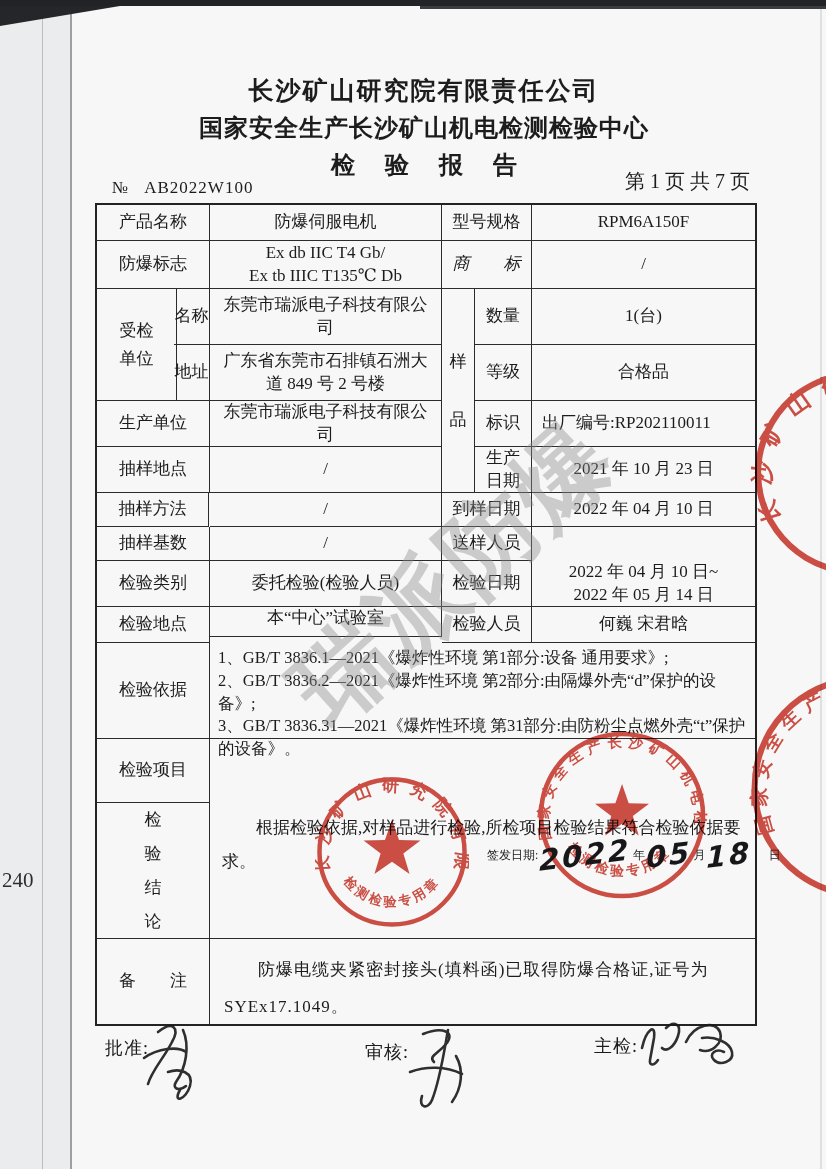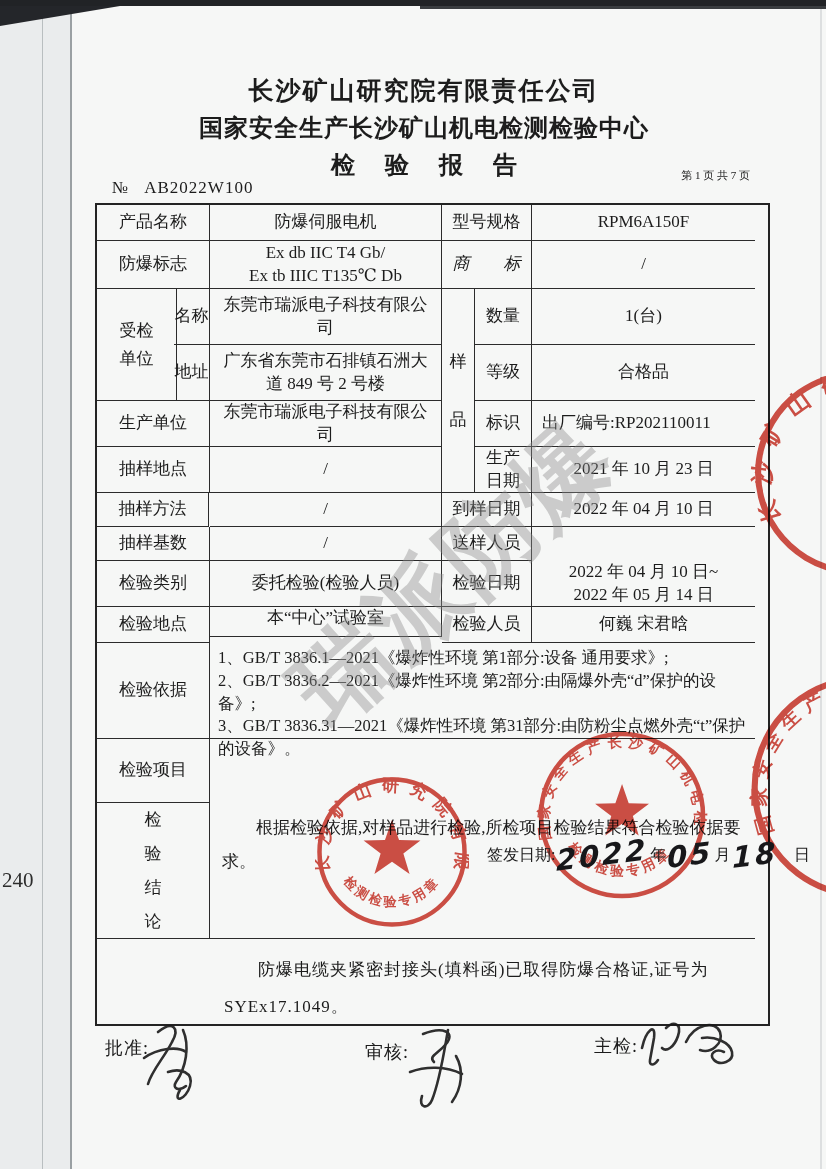--- a/index.html
+++ b/index.html
@@ -12,40 +12,40 @@
   .left-strip{position:absolute;left:0;top:0;width:70px;height:1169px;background:#eaeced;border-right:2px solid #9aa0a3;z-index:1;}
   .left-line{position:absolute;left:42px;top:0;width:1px;height:1169px;background:#b9bec0;z-index:2;}
   .right-line{position:absolute;left:820px;top:0;width:2px;height:1169px;background:#dddfe0;z-index:2;}
   .side-number{position:absolute;left:2px;top:868px;font-size:21px;color:#2d2d2d;z-index:3;}
   
   .org1{position:absolute;left:95px;top:74px;width:658px;text-align:center;font-size:25px;font-weight:700;letter-spacing:2px;}
   .org2{position:absolute;left:95px;top:112px;width:658px;text-align:center;font-size:24px;font-weight:700;letter-spacing:1px;}
   .rtitle{position:absolute;left:95px;top:149px;width:658px;text-align:center;font-size:24px;font-weight:700;letter-spacing:12px;text-indent:12px;}
   .meta-no{position:absolute;left:112px;top:178px;font-size:17px;}
   .meta-no .num{margin-left:16px;letter-spacing:1px;}
-  .meta-page{position:absolute;left:95px;top:168px;width:655px;text-align:right;font-size:11px;}
-  
-  .tbl{position:absolute;left:95px;top:203px;width:658px;height:819px;border:2.2px solid #232323;z-index:5;padding-left:13px;}
+  .meta-page{position:absolute;left:95px;top:168px;width:655px;text-align:right;font-size:20px;}
+  
+  .tbl{position:absolute;left:95px;top:203px;width:658px;height:819px;border:2.2px solid #232323;z-index:5;}
   .c{position:absolute;box-sizing:border-box;border-right:1.5px solid #2b2b2b;border-bottom:1.5px solid #2b2b2b;
      display:flex;flex-direction:column;align-items:center;justify-content:center;text-align:center;
      font-size:17px;line-height:1.3;}
   .no-r{border-right:none;} .no-b{border-bottom:none;}
   .txt{align-items:flex-start;justify-content:flex-start;text-align:left;padding:4px 8px;font-size:16.5px;line-height:1.38;}
   .lleft{align-items:flex-start;padding-left:10px;}
   .wrapv{display:inline-block;word-break:break-all;}
   .concl-p{text-indent:2em;text-align:left;padding:8px 12px 0;font-size:17px;line-height:2.0;width:100%;box-sizing:border-box;}
   .remark-p{text-indent:2em;text-align:left;padding:12px 14px 0;font-size:17px;line-height:2.2;width:100%;box-sizing:border-box;letter-spacing:1px;}
   
   .watermark{position:absolute;left:240px;top:425px;width:430px;height:300px;display:flex;align-items:center;justify-content:center;
      transform:rotate(-42deg);font-size:96px;font-weight:700;color:#8c8c8c;opacity:0.40;letter-spacing:2px;z-index:8;white-space:nowrap;}
   
   .stamp{position:absolute;z-index:10;mix-blend-mode:multiply;opacity:0.88;}
   
   .sign-line{position:absolute;left:487px;top:838px;z-index:30;display:flex;align-items:center;white-space:nowrap;}
-  .sign-line .pl{font-size:16px;}
+  .sign-line .pl{font-size:12px;}
   .hw{display:inline-block;font-family:"DejaVu Sans",sans-serif;font-style:italic;font-weight:600;font-size:29px;
       transform:rotate(-7deg) skewX(-7deg);margin:0 1px;letter-spacing:3px;color:#17171a;}
   .hw-day{margin-right:16px;}
   
   .sig-label{position:absolute;font-size:18px;letter-spacing:1px;z-index:6;}
   .sig{position:absolute;z-index:7;}
 </style>
 </head>
 <body>
 
@@ -145,20 +145,21 @@
 
     <div class="c" style="left:0;top:534px;width:113px;height:64px;">检验项目</div>
 
     <div class="c" style="left:0;top:598px;width:113px;height:136px;">
       <span class="wrapv" style="width:19px;line-height:2.0;">检验结论</span>
     </div>
     <div class="c no-r" style="left:113px;top:598px;width:545px;height:136px;justify-content:flex-start;">
       <div class="concl-p">根据检验依据,对样品进行检验,所检项目检验结果符合检验依据要求。</div>
     </div>
 
+    <div class="c no-b" style="left:0;top:734px;width:113px;height:85px;">备　　注</div>
     <div class="c no-r no-b" style="left:113px;top:734px;width:545px;height:85px;justify-content:flex-start;">
       <div class="remark-p">防爆电缆夹紧密封接头(填料函)已取得防爆合格证,证号为 SYEx17.1049。</div>
     </div>
   </div>
 
   <div class="watermark">瑞派防爆</div>
 
   <div class="stamp" style="left:315px;top:775px;width:154px;height:154px;">
     <svg width="154" height="154" viewBox="0 0 206 206">
       <defs>

